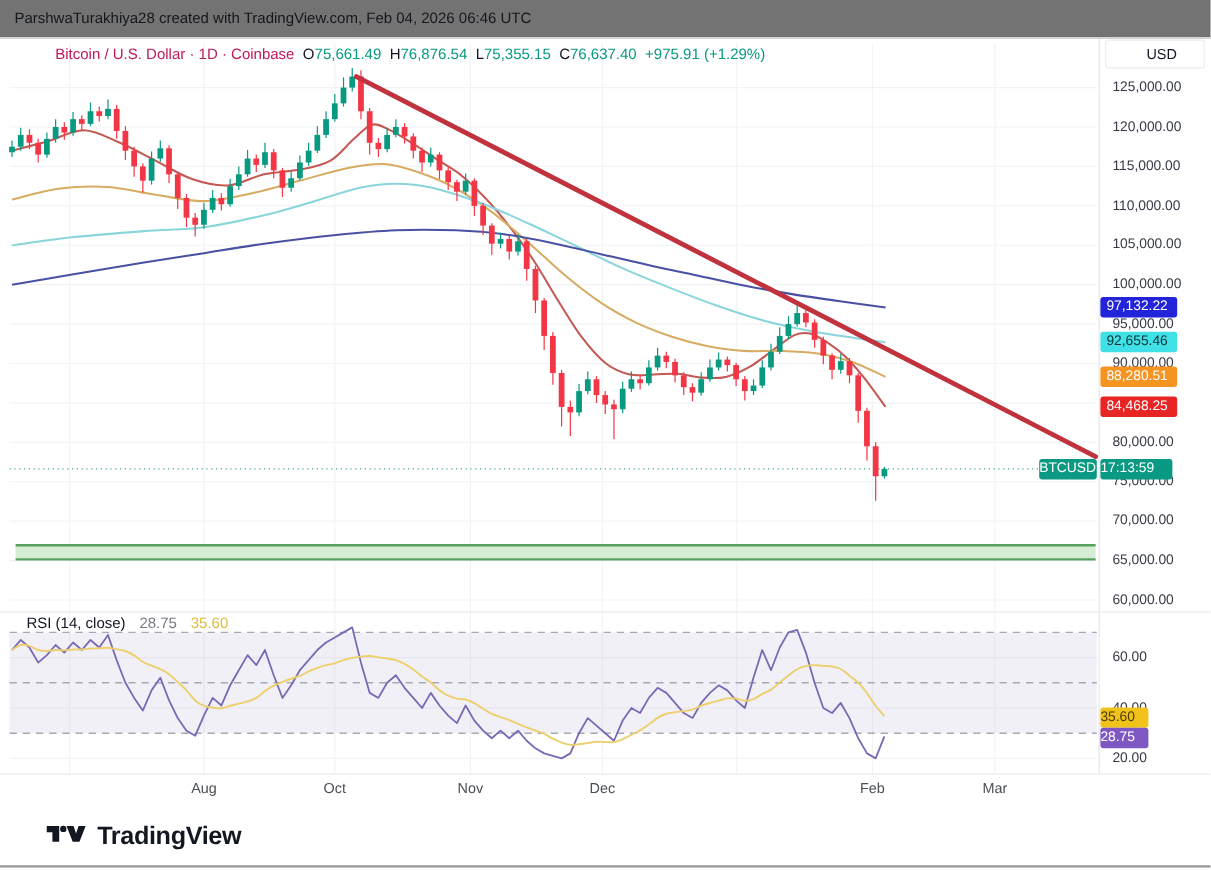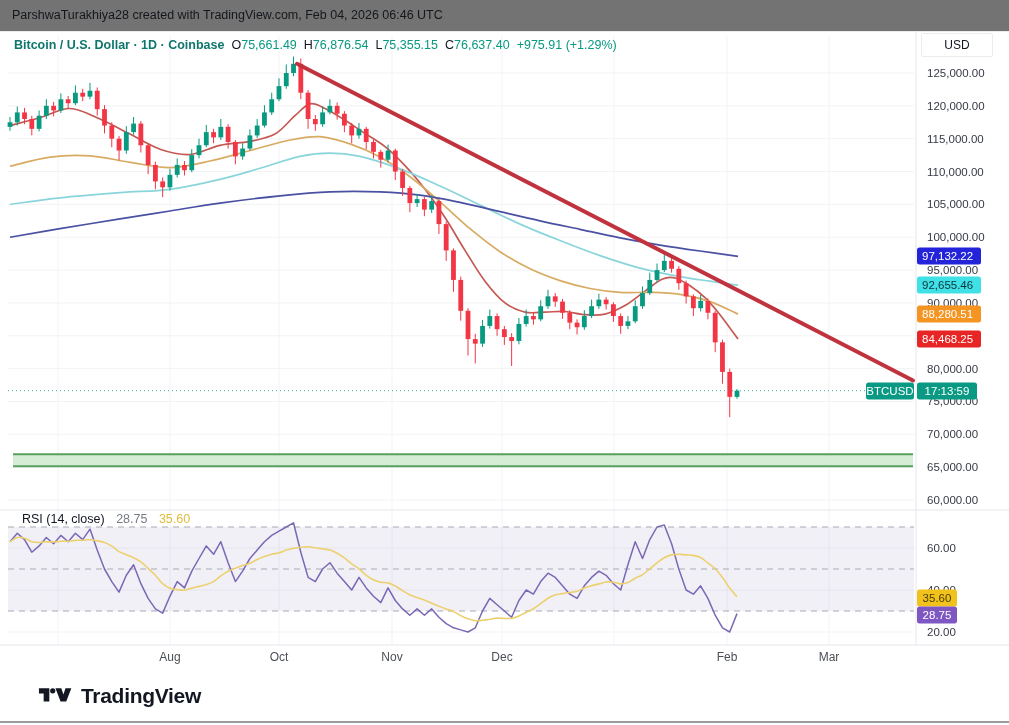--- a/index.html
+++ b/index.html
@@ -7,32 +7,32 @@
        font-family:"Liberation Sans",sans-serif;-webkit-font-smoothing:antialiased;}
   #chart-svg{position:absolute;left:0;top:0;z-index:1;}
   .layer{position:absolute;left:0;top:0;width:1009px;height:703px;z-index:2;pointer-events:none;}
   
   #header-bar{position:absolute;left:0;top:0;width:1009px;height:31px;background:#737373;
               border-bottom:1px solid #ececec;z-index:3;}
   #header-bar .txt{position:absolute;left:12px;top:8px;font-size:12.5px;color:#14171c;}
   
   #legend{position:absolute;left:14px;top:37px;z-index:3;font-size:12.5px;color:#131722;}
   #legend .row{height:17px;line-height:17px;white-space:nowrap;}
-  #legend .t{color:#0f766e;font-weight:700;}
+  #legend .t{color:#be185d;font-weight:400;margin-left:32px;}
   #legend .ohlc-k{color:#131722;margin-left:7px;}
   #legend .ohlc-v{color:#089981;}
   #legend .chg{color:#089981;margin-left:7px;}
   #legend .ema-v{margin-left:9px;}
   
   .ptick{position:absolute;left:927px;transform:translateY(-50%);font-size:11.5px;color:#363a45;white-space:nowrap;}
   .badge{position:absolute;left:917px;width:64px;height:17px;transform:translateY(-50%);
          border-radius:2.5px;font-size:11.5px;line-height:17px;padding-left:5px;box-sizing:border-box;white-space:nowrap;}
-  .badge.center{padding-left:0;text-align:center;}
+  .badge.center{padding-left:0;text-align:left;}
   #usd-box{position:absolute;left:921px;top:33px;width:70px;height:22px;border:1px solid #ececec;
-           border-radius:2px;background:#fff;font-size:12px;color:#131722;text-align:center;line-height:22px;z-index:3;}
+           border-radius:2px;background:#fff;font-size:12px;color:#131722;text-align:center;line-height:22px;z-index:3;padding-left:11px;}
   .mlabel{position:absolute;top:650px;transform:translateX(-50%);font-size:12px;color:#4b5056;}
   .mlabel.bold{font-weight:700;color:#be185d;margin-top:26px;}
   
   #rsi-legend{position:absolute;left:22px;top:512px;z-index:3;font-size:12.5px;white-space:nowrap;}
   #rsi-legend .t{color:#131722;}
   #rsi-legend .v1{margin-left:8px;}
   #rsi-legend .v2{margin-left:8px;}
   
   #footer{position:absolute;left:0;top:670px;width:1009px;height:55px;background:#ffffff;z-index:3;}
   #tv-logo{position:absolute;left:38px;top:12px;display:flex;align-items:center;}

